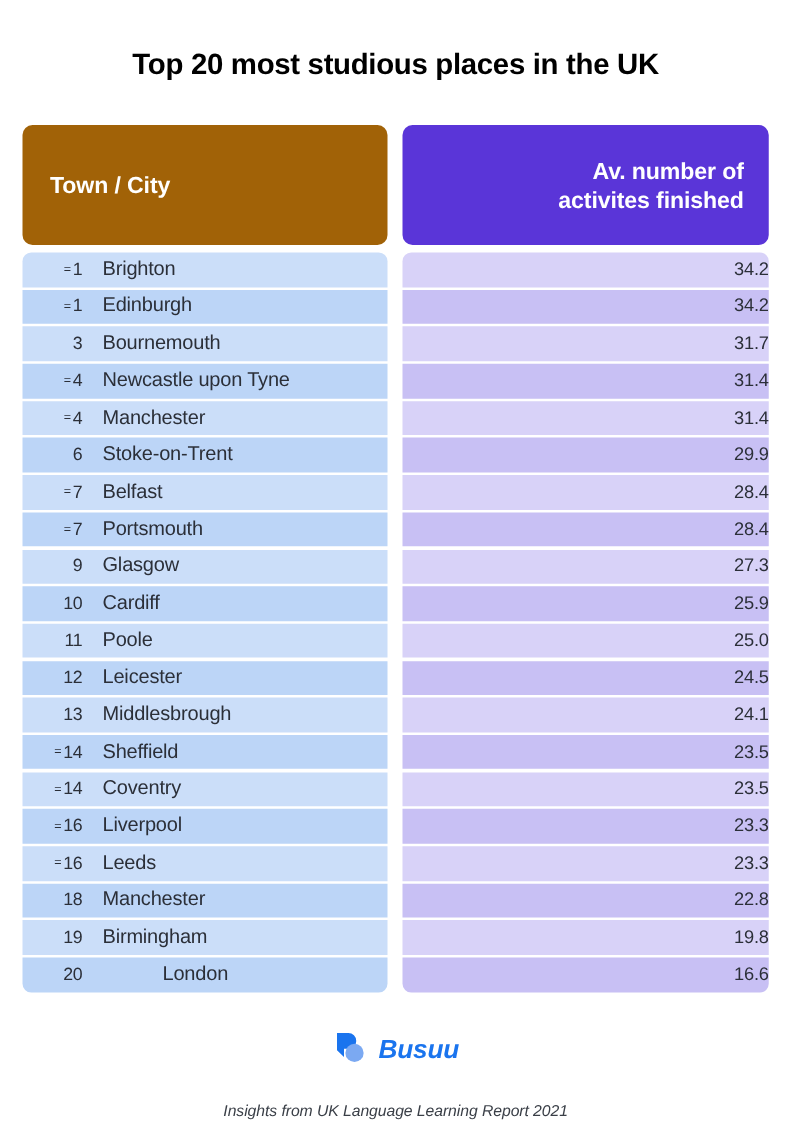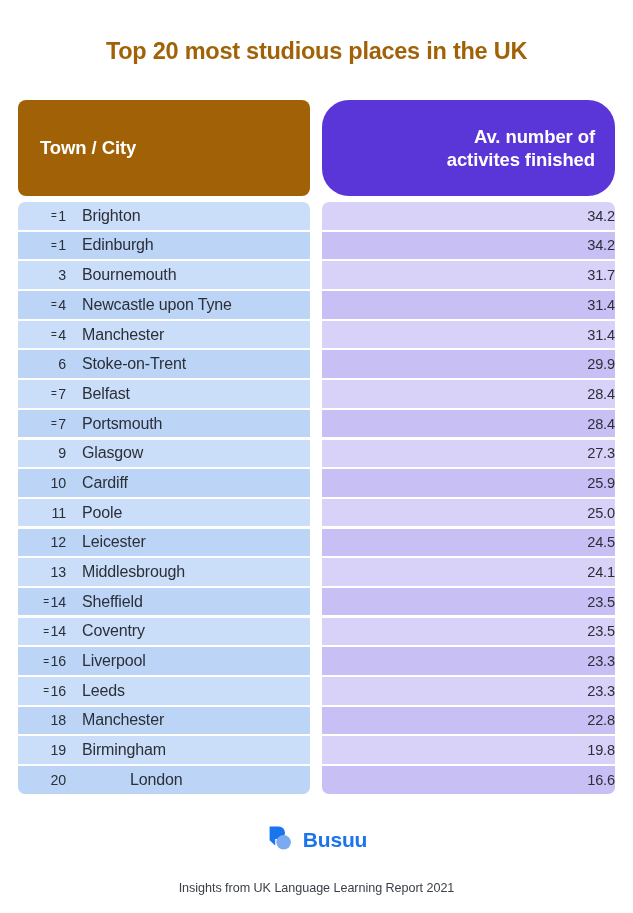--- a/index.html
+++ b/index.html
@@ -24,21 +24,21 @@
   
   .title {
     position: absolute;
     top: 36px;
     left: 0;
     width: 633px;
     text-align: center;
     font-size: 23.5px;
     font-weight: bold;
     letter-spacing: -0.25px;
-    color: #a16207;
+    color: #000000;
     line-height: 30px;
   }
 
   
   .table-wrap {
     position: absolute;
     top: 100px;
     left: 18px;
     width: 597px;
     display: flex;
@@ -69,21 +69,20 @@
     background: #a16207;
     padding-left: 22px;
   }
 
   .header-value {
     background: #5a35d8;
     justify-content: flex-end;
     text-align: right;
     padding-right: 20px;
     line-height: 23px;
-    border-radius: 27px;
   }
 
   .header-value .hv-inner { display: block; }
 
   
   .rows {
     margin-top: 6px;
     display: flex;
     flex-direction: column;
     gap: 2.2px;
@@ -142,20 +141,21 @@
     font-size: 14.6px;
   }
 
   
   .footer {
     position: absolute;
     left: 0;
     top: 822px;
     width: 633px;
     text-align: center;
+    font-style: italic;
   }
 
   .logo {
     display: inline-flex;
     align-items: center;
     gap: 7px;
     height: 32px;
   }
 
   .logo-mark {

